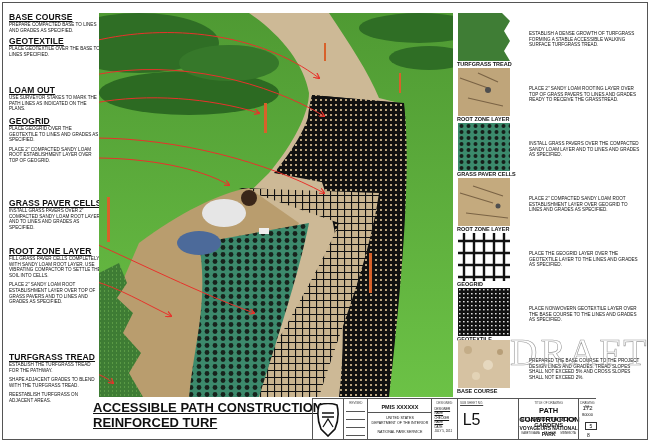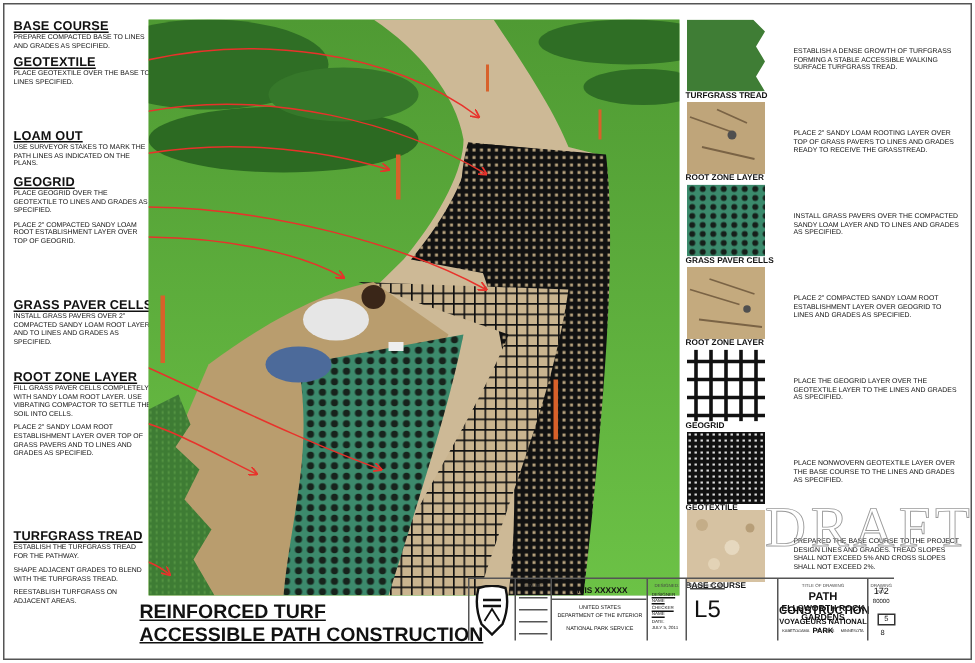--- a/index.html
+++ b/index.html
@@ -25,21 +25,21 @@
   .swatch-label { position: absolute; left: 2px; top: 48px; font-size: 5.5px; font-weight: bold; white-space: nowrap; }
   .legend-text { position: absolute; left: 74px; top: 18px; width: 112px; font-size: 4.6px; line-height: 5.6px; text-transform: uppercase; }
 
   .draft { position: absolute; left: 510px; top: 330px; font-family: "Liberation Serif", serif; font-size: 38px; color: transparent; -webkit-text-stroke: 0.6px #9a9a9a; letter-spacing: 3px; }
 
   
   .title-block { position: absolute; left: 93px; top: 400px; }
   .title-line { font-size: 13px; font-weight: bold; text-decoration: underline; line-height: 15px; white-space: nowrap; }
 
   
-  .strip { position: absolute; left: 312px; top: 385px; width: 284px; height: 42px; border-top: 1px solid #555; display: flex; }
+  .strip { position: absolute; left: 312px; top: 398px; width: 284px; height: 42px; border-top: 1px solid #555; display: flex; }
   .cell { border-left: 1px solid #555; height: 100%; position: relative; font-size: 3.6px; text-transform: uppercase; }
   .cap { position: absolute; left: 0; right: 0; top: 2px; text-align: center; font-size: 3px; color: #444; }
   .logo-cell { width: 42px; display: flex; align-items: center; justify-content: center; }
   .lines-cell { width: 32px; }
   .lines-cell .ln { position: absolute; left: 2px; right: 2px; height: 0; border-top: 1px solid #555; }
   .agency-cell { width: 86px; }
   .agency-cell .pmis { position: absolute; left: 0; right: 0; top: 5px; text-align: center; font-size: 5.5px; font-weight: bold; border-bottom: 1px solid #555; padding-bottom: 2px; }
   .agency-cell .dept { position: absolute; left: 0; right: 0; text-align: center; font-size: 3.6px; line-height: 4.4px; }
   .designed-cell { width: 34px; }
   .designed-cell .d { position: absolute; left: 2px; font-size: 3px; line-height: 3.8px; }
@@ -249,22 +249,22 @@
         </svg>
       </div>
     <div class="swatch-label">BASE COURSE</div>
     <div class="legend-text">PREPARED THE BASE COURSE TO THE PROJECT DESIGN LINES AND GRADES. TREAD SLOPES SHALL NOT EXCEED 5% AND CROSS SLOPES SHALL NOT EXCEED 2%.</div>
   </div>
 </div>
 
 <div class="draft">DRAFT</div>
 
 <div class="title-block">
+  <div class="title-line">ACCESSIBLE  PATH CONSTRUCTION</div>
   <div class="title-line">REINFORCED TURF</div>
-  <div class="title-line">ACCESSIBLE  PATH CONSTRUCTION</div>
 </div>
 
 <div class="strip">
   <div class="cell logo-cell">
     <svg width="26" height="34" viewBox="0 0 26 34">
       <path d="M4 2 Q13 -1 22 2 Q25 14 20 26 L13 33 L6 26 Q1 14 4 2 Z" fill="#fff" stroke="#111" stroke-width="1.6"></path>
       <path d="M7 10 H19 M7 14 H19" stroke="#111" stroke-width="1.6"></path>
       <path d="M8 24 L13 16 L18 24" fill="none" stroke="#111" stroke-width="1.2"></path>
     </svg>
   </div>

